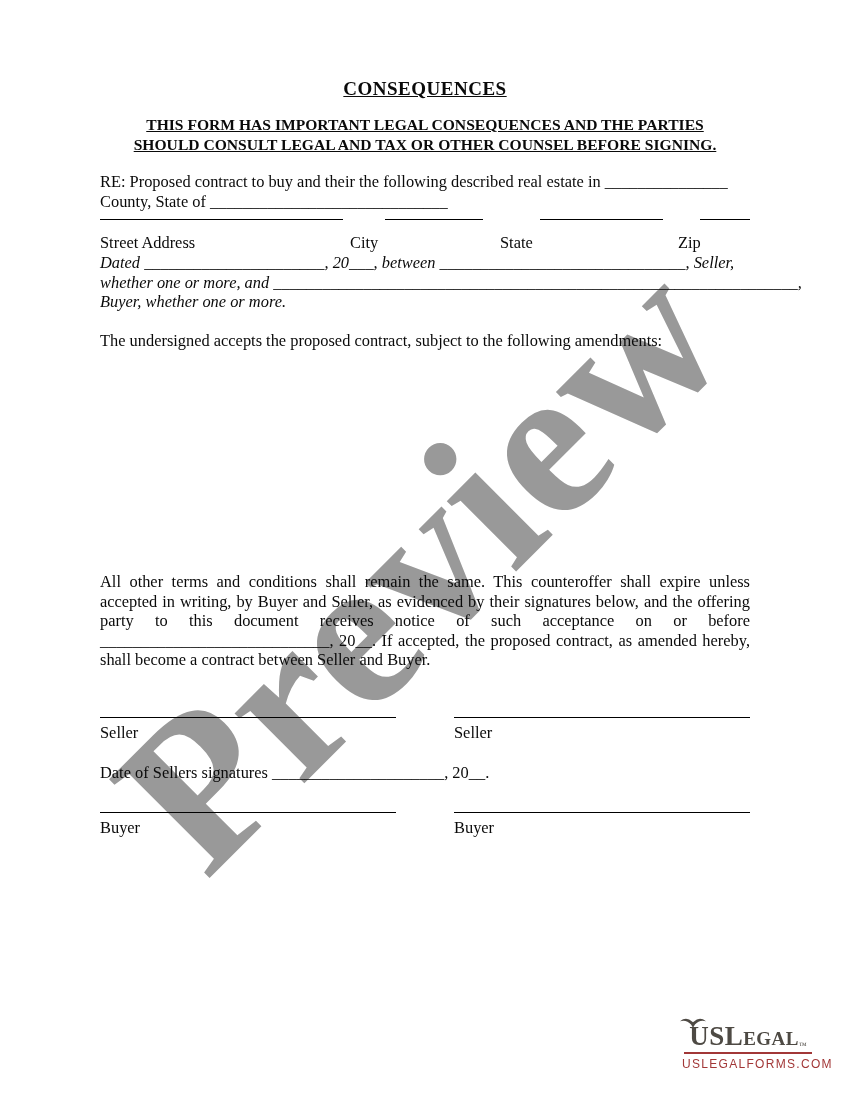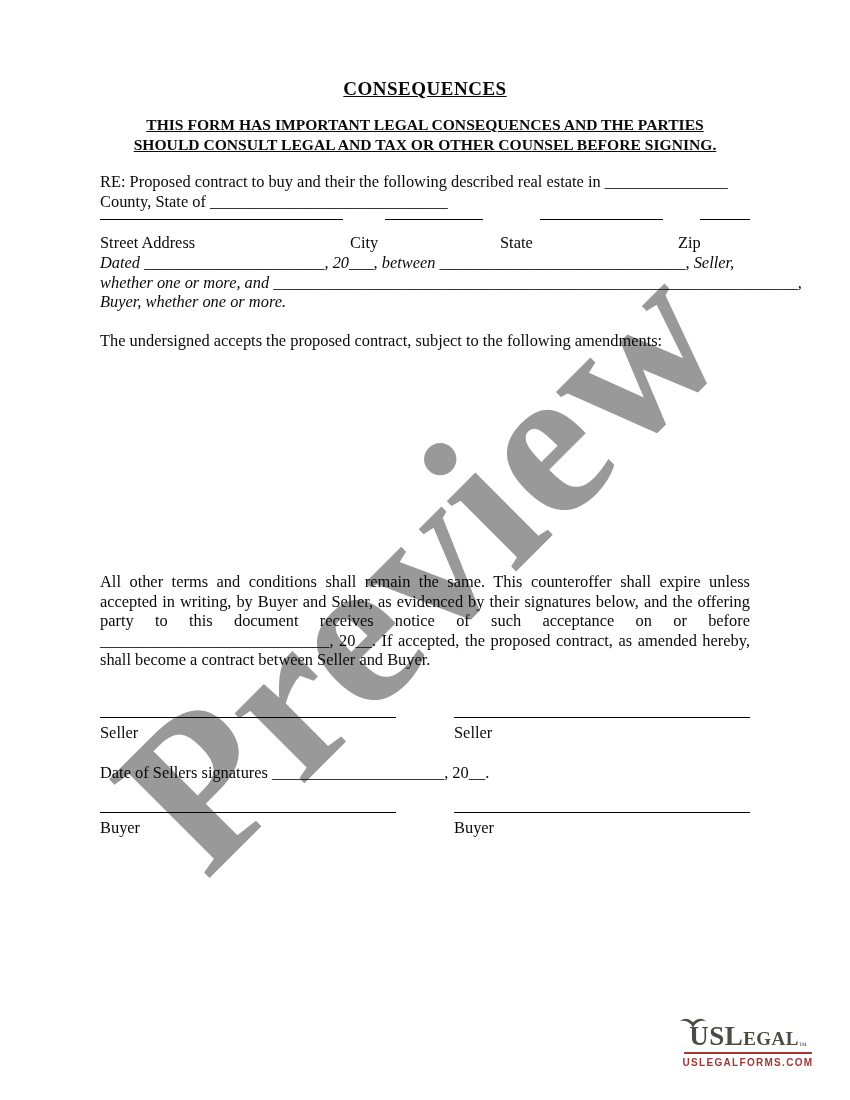--- a/index.html
+++ b/index.html
@@ -55,21 +55,21 @@
   .date-buyers  { margin-top:20px; }
   .logo { position:absolute; z-index:2; top:1022px; right:36px; width:132px; text-align:center; }
   .brand-row { position:relative; display:flex; justify-content:center; align-items:flex-end; }
   .brand {
     font-variant:small-caps; font-size:27px; font-weight:bold;
     color:#4e4a44; letter-spacing:0.5px; line-height:1.05;
   }
   .tm { font-size:8px; color:#4e4a44; margin-top:2px; }
   .eagle { position:absolute; left:-2px; top:-7px; }
   .logo-rule { height:2px; margin:2px 2px 3px 2px; }
-  .site { font-size:10px; font-weight:bold; letter-spacing:1.3px; font-family:"Liberation Sans",sans-serif; }
+  .site { font-size:12px; font-weight:normal; letter-spacing:1.3px; font-family:"Liberation Sans",sans-serif; }
 </style>
 </head>
 <body>
 
 <div class="page">
 
   <div class="watermark" style="color: rgb(153, 153, 153);">Preview</div>
 
   <div class="content">
 

